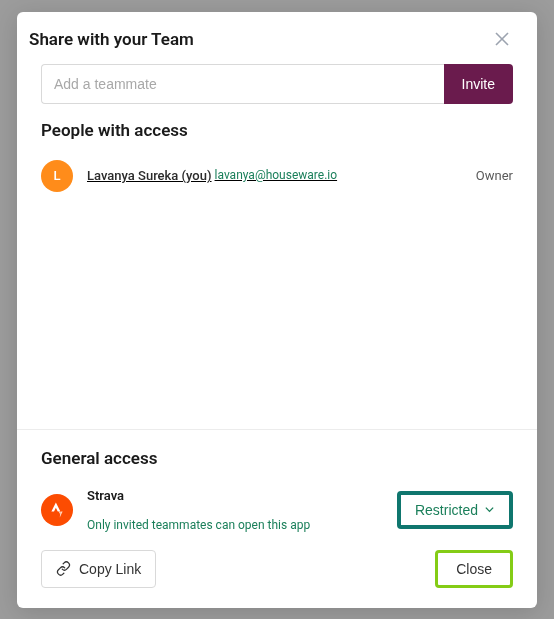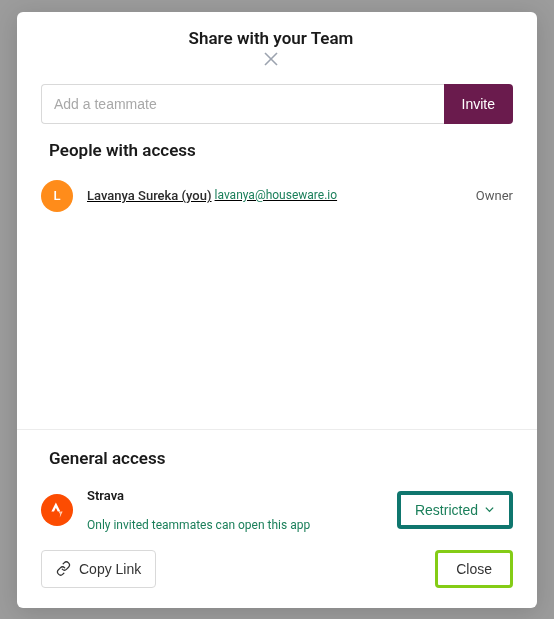--- a/index.html
+++ b/index.html
@@ -24,21 +24,20 @@
       border-radius: 6px;
       display: flex;
       flex-direction: column;
       box-shadow: 0 4px 24px rgba(0,0,0,0.15);
     }
     .modal-header {
       display: flex;
       align-items: center;
       justify-content: space-between;
       padding: 16px 24px 14px 12px;
-      flex-direction: column;
     }
     .modal-title {
       font-size: 17px;
       font-weight: 600;
       color: #1a1a1a;
     }
     .close-btn {
       background: none;
       border: none;
       cursor: pointer;
@@ -80,21 +79,20 @@
       border-radius: 0 4px 4px 0;
       font-size: 14px;
       font-weight: 500;
       cursor: pointer;
     }
     .section-title {
       font-size: 17px;
       font-weight: 600;
       color: #1a1a1a;
       padding: 0 24px 14px 24px;
-      margin-left: 8px;
     }
     .person-row {
       display: flex;
       align-items: center;
       padding: 6px 24px;
       gap: 14px;
     }
     .avatar {
       width: 32px;
       height: 32px;

